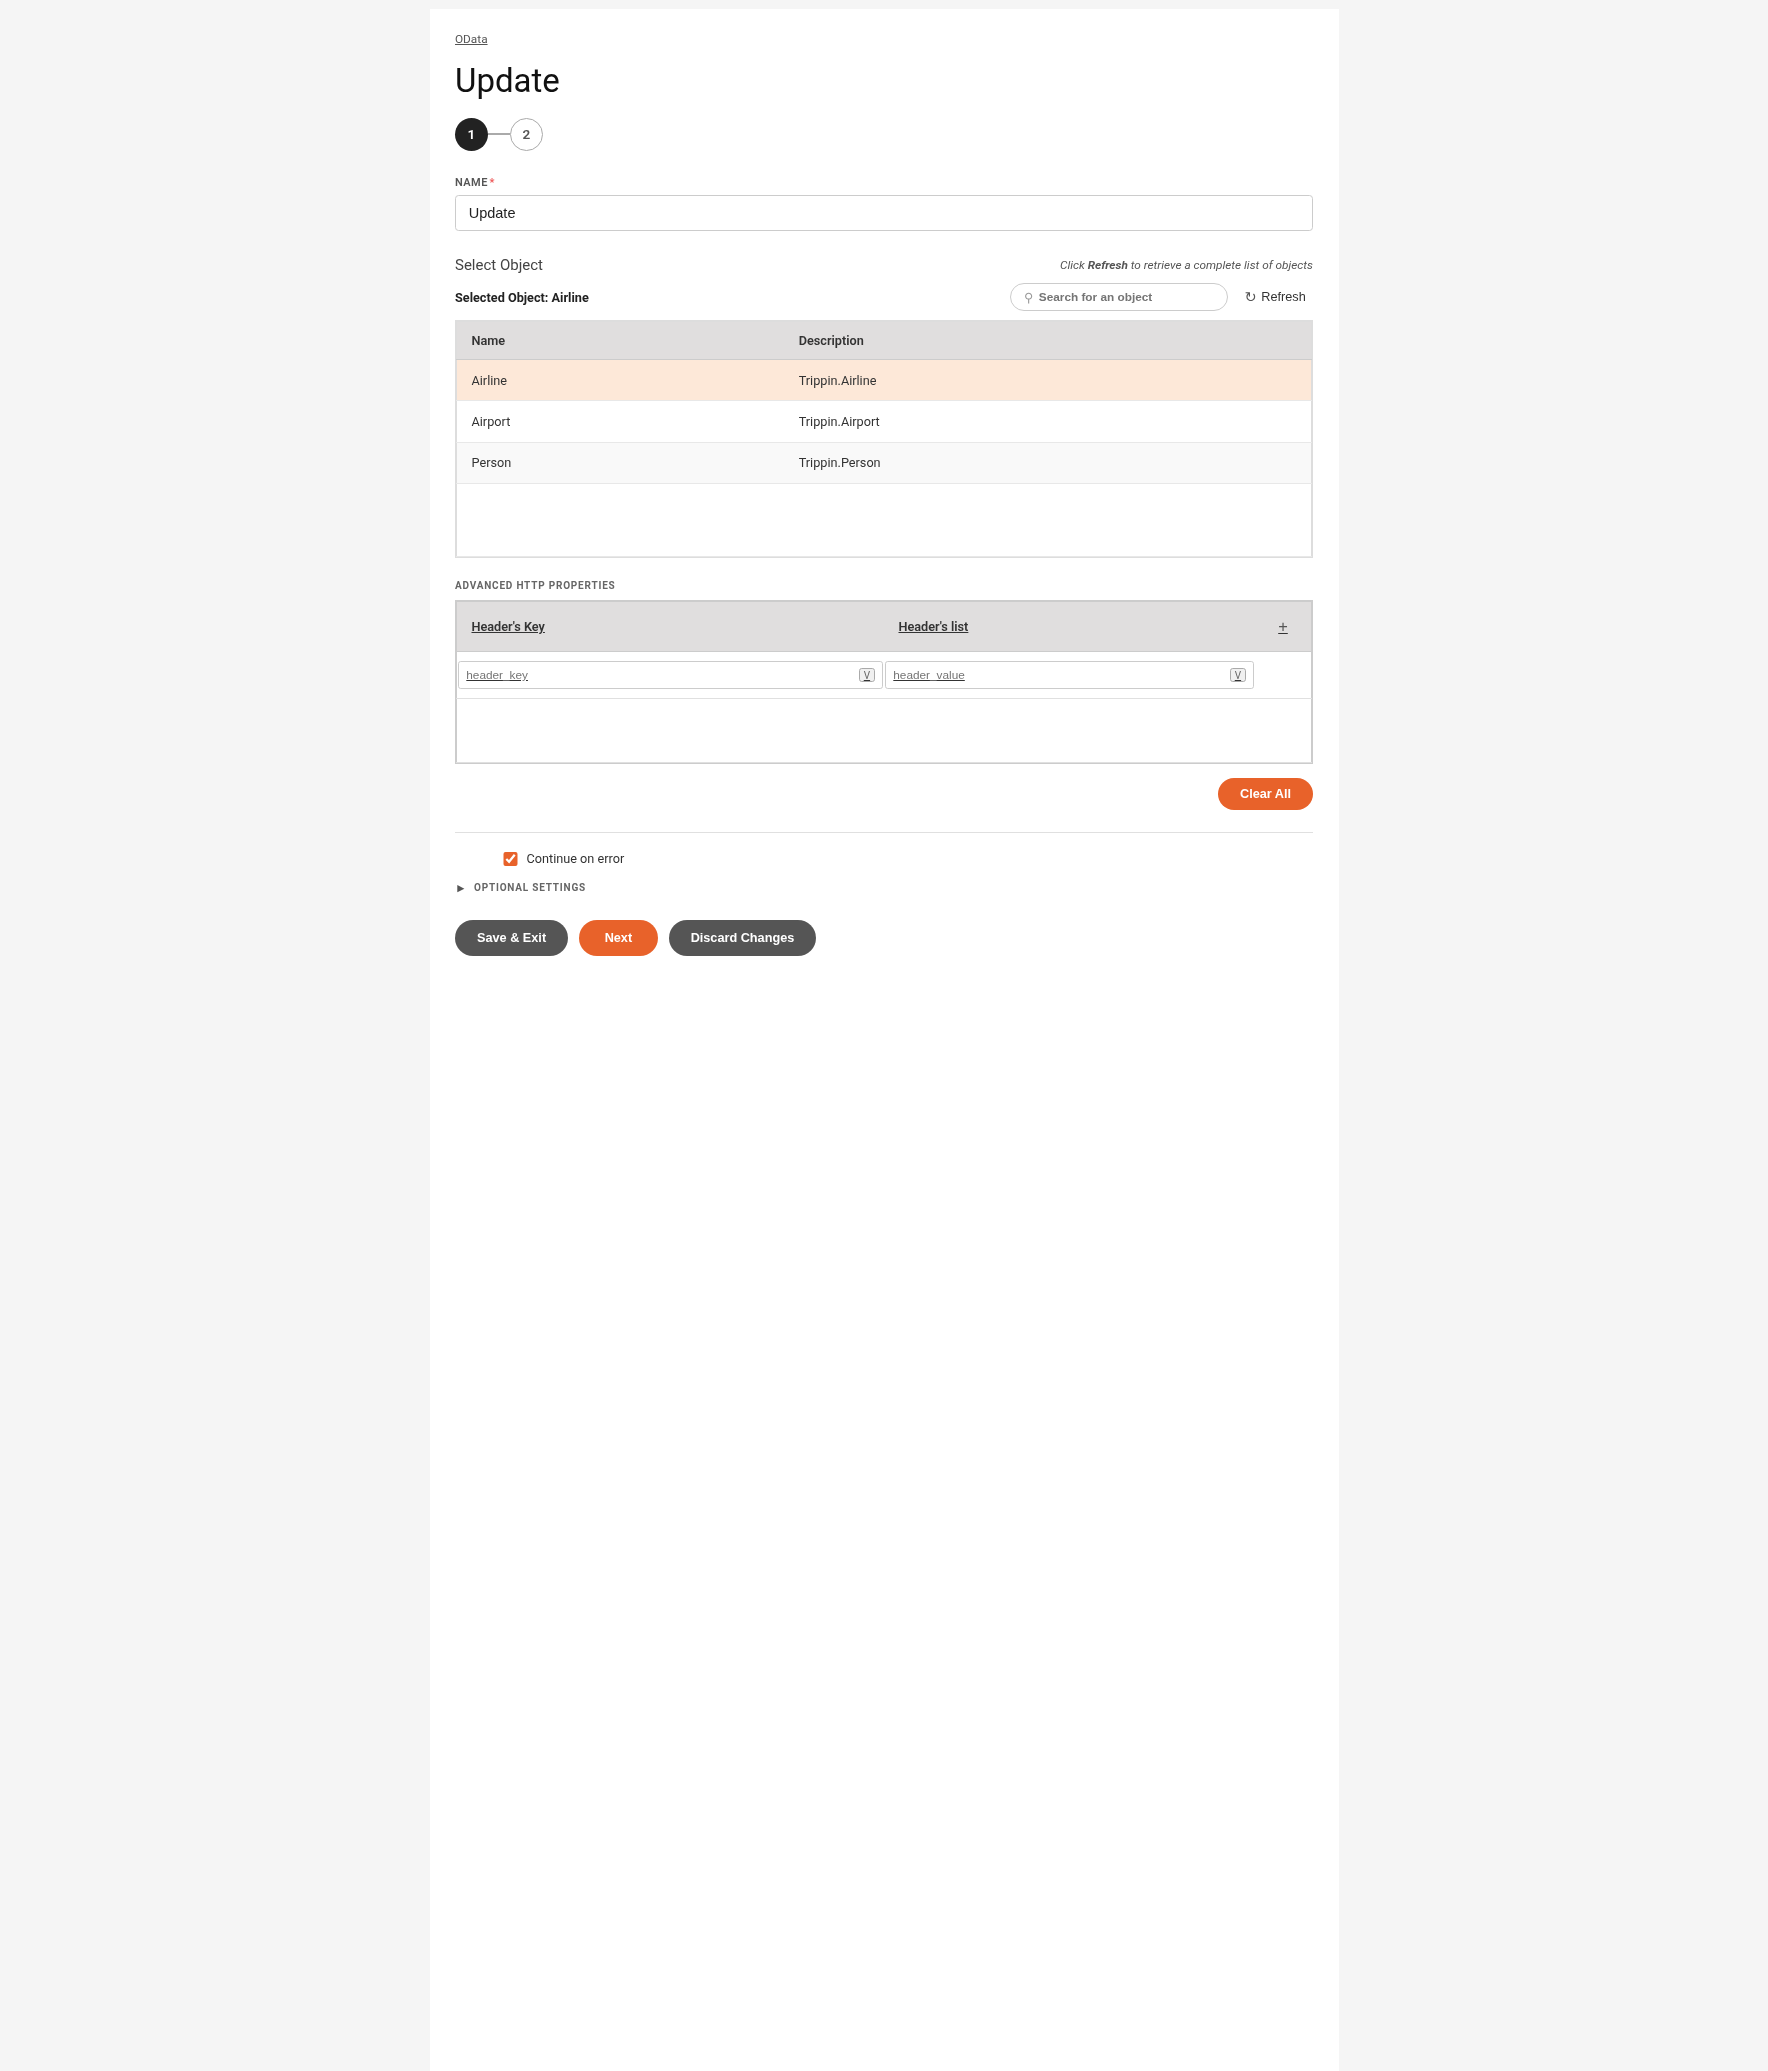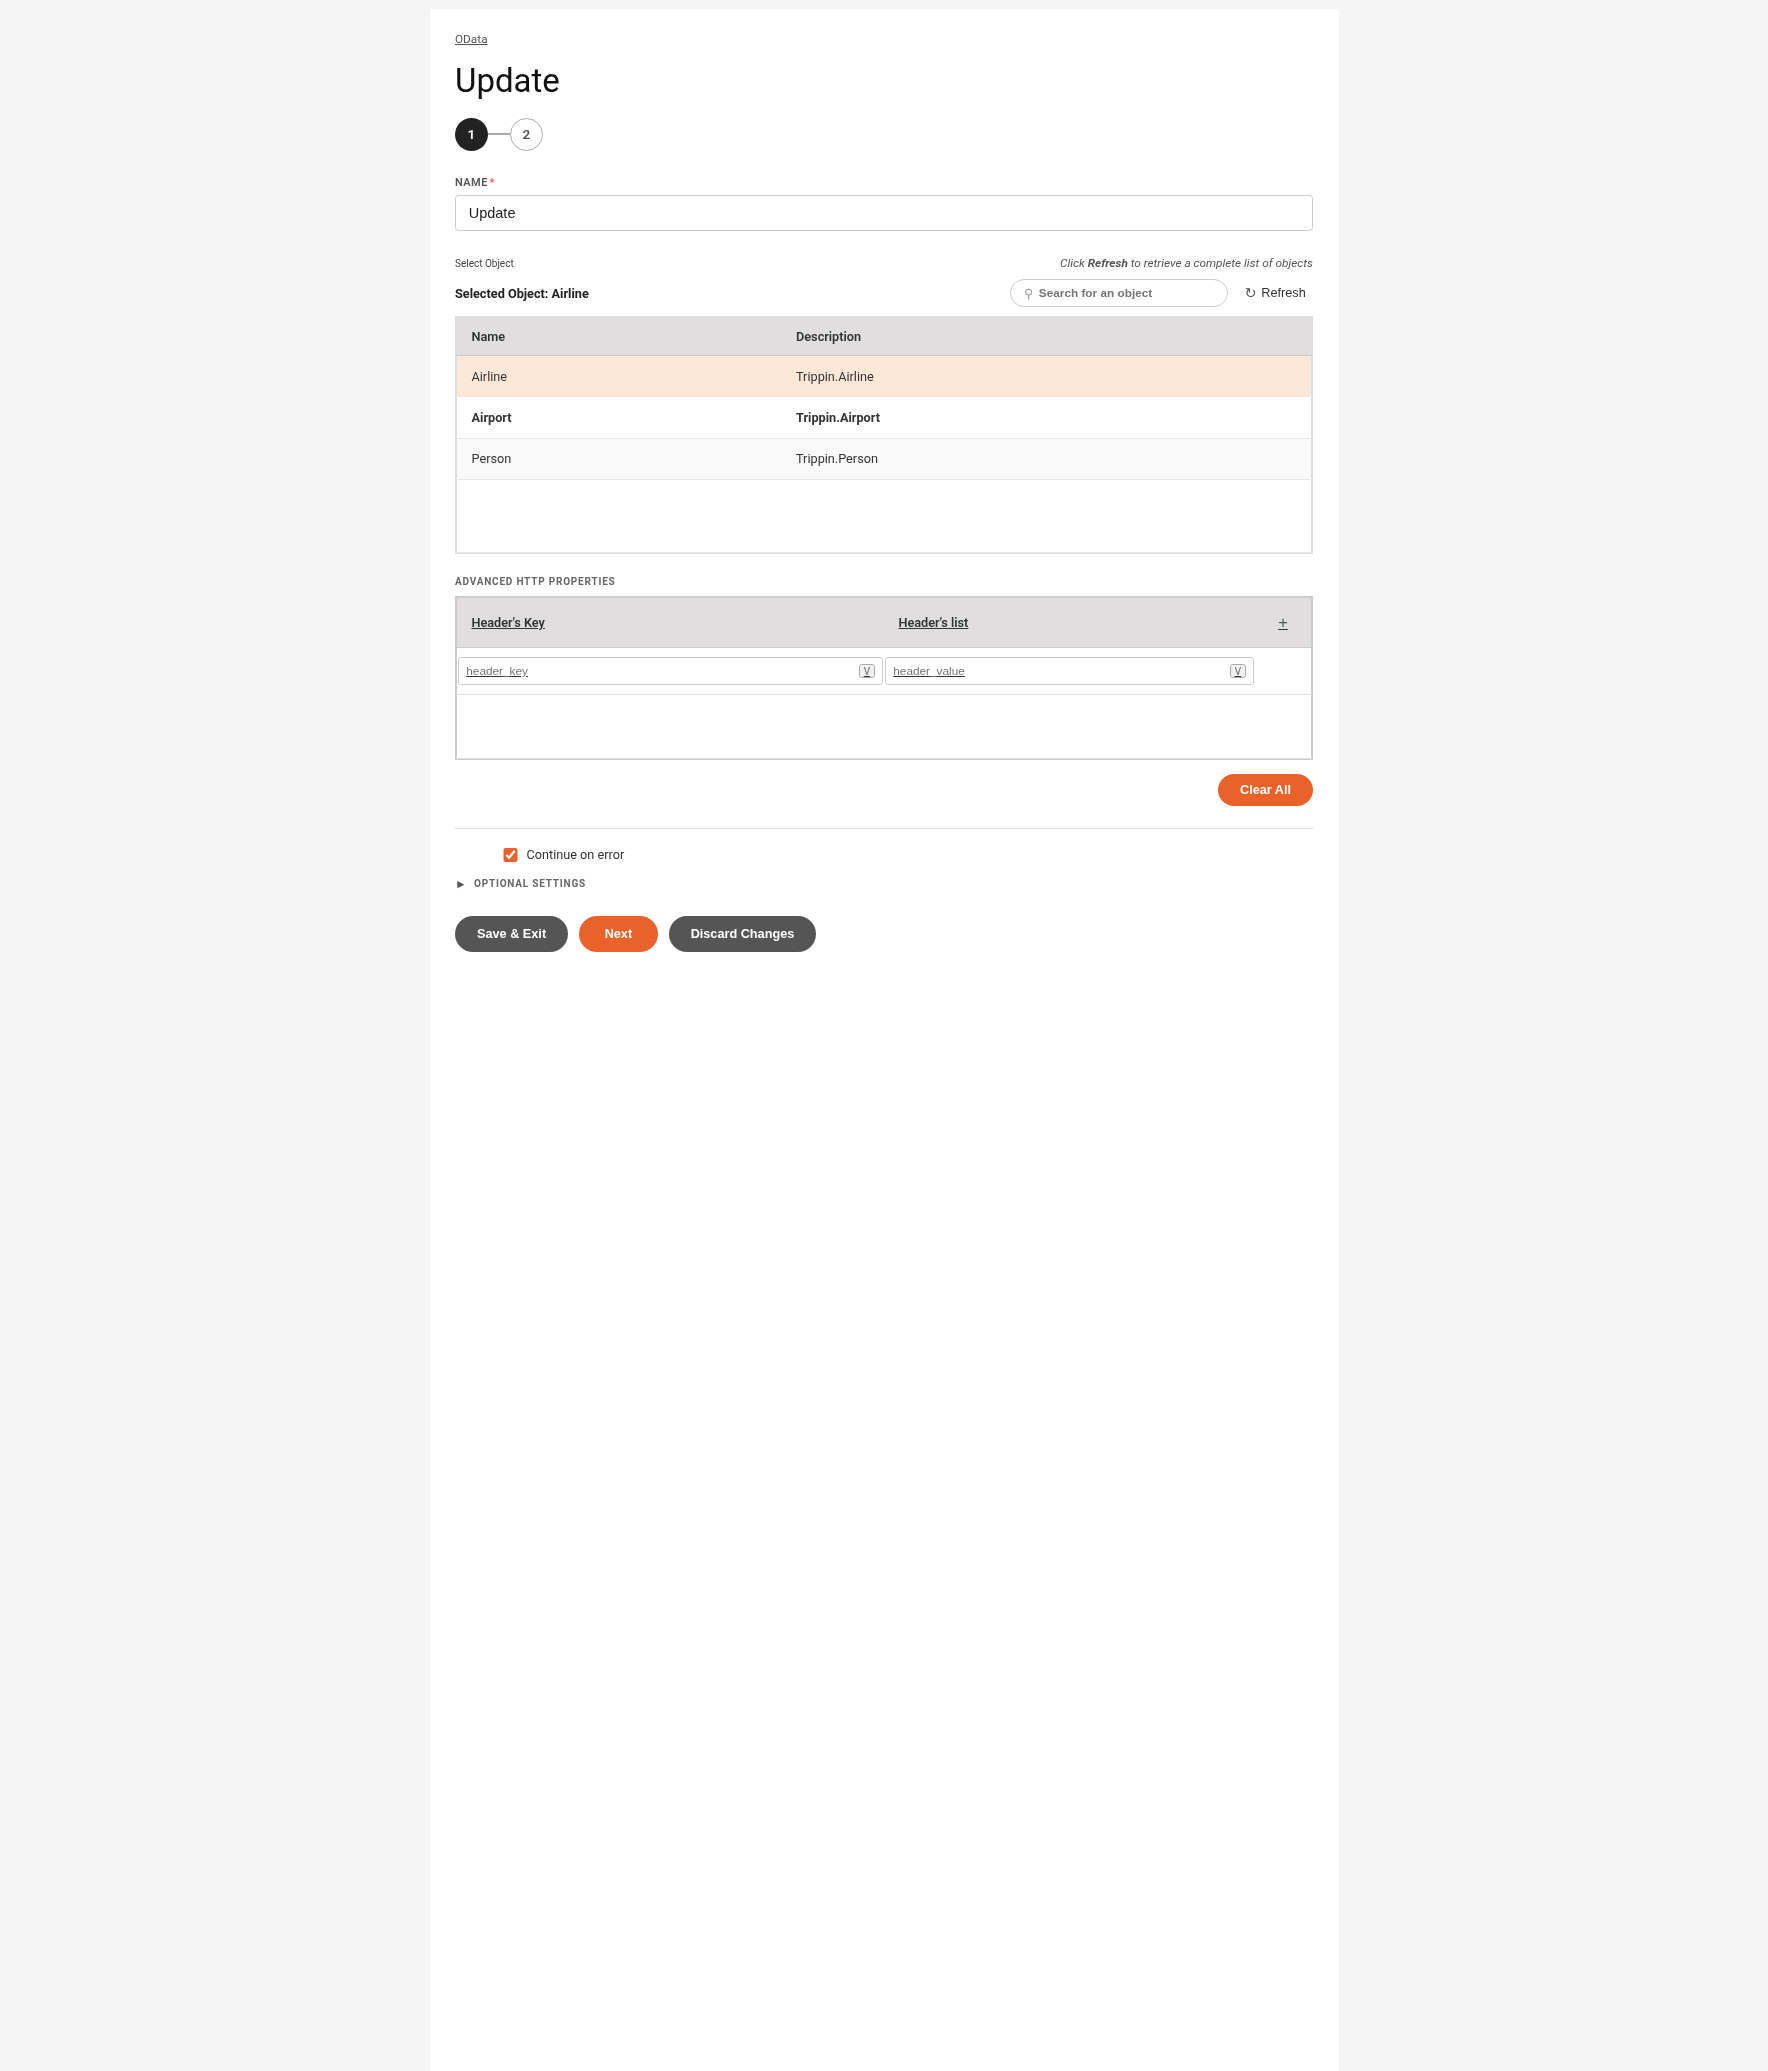--- a/index.html
+++ b/index.html
@@ -82,21 +82,21 @@
       outline: none;
       margin-bottom: 25.5px;
     }
     .select-object-header {
       display: flex;
       justify-content: space-between;
       align-items: center;
       margin-bottom: 9px;
     }
     .select-object-label {
-      font-size: 10px;
+      font-size: 15px;
       color: #444;
     }
     .refresh-hint {
       font-size: 11.8px;
       color: #555;
       font-style: italic;
     }
     .refresh-hint strong {
       font-style: italic;
       font-weight: 700;
@@ -174,21 +174,20 @@
       padding: 12.7px 14.5px;
       font-size: 12.7px;
       color: #333;
       border-bottom: 0.9px solid #e8e8e8;
     }
     .object-table tr.selected-row td {
       background: #fde8d8;
     }
     .object-table tr.normal-row td {
       background: #fff;
-      font-weight: bold;
     }
     .object-table tr.alt-row td {
       background: #f9f9f9;
     }
     .object-table-wrapper {
       border: 0.9px solid #ddd;
       margin-bottom: 22px;
     }
     .empty-area {
       height: 73px;

